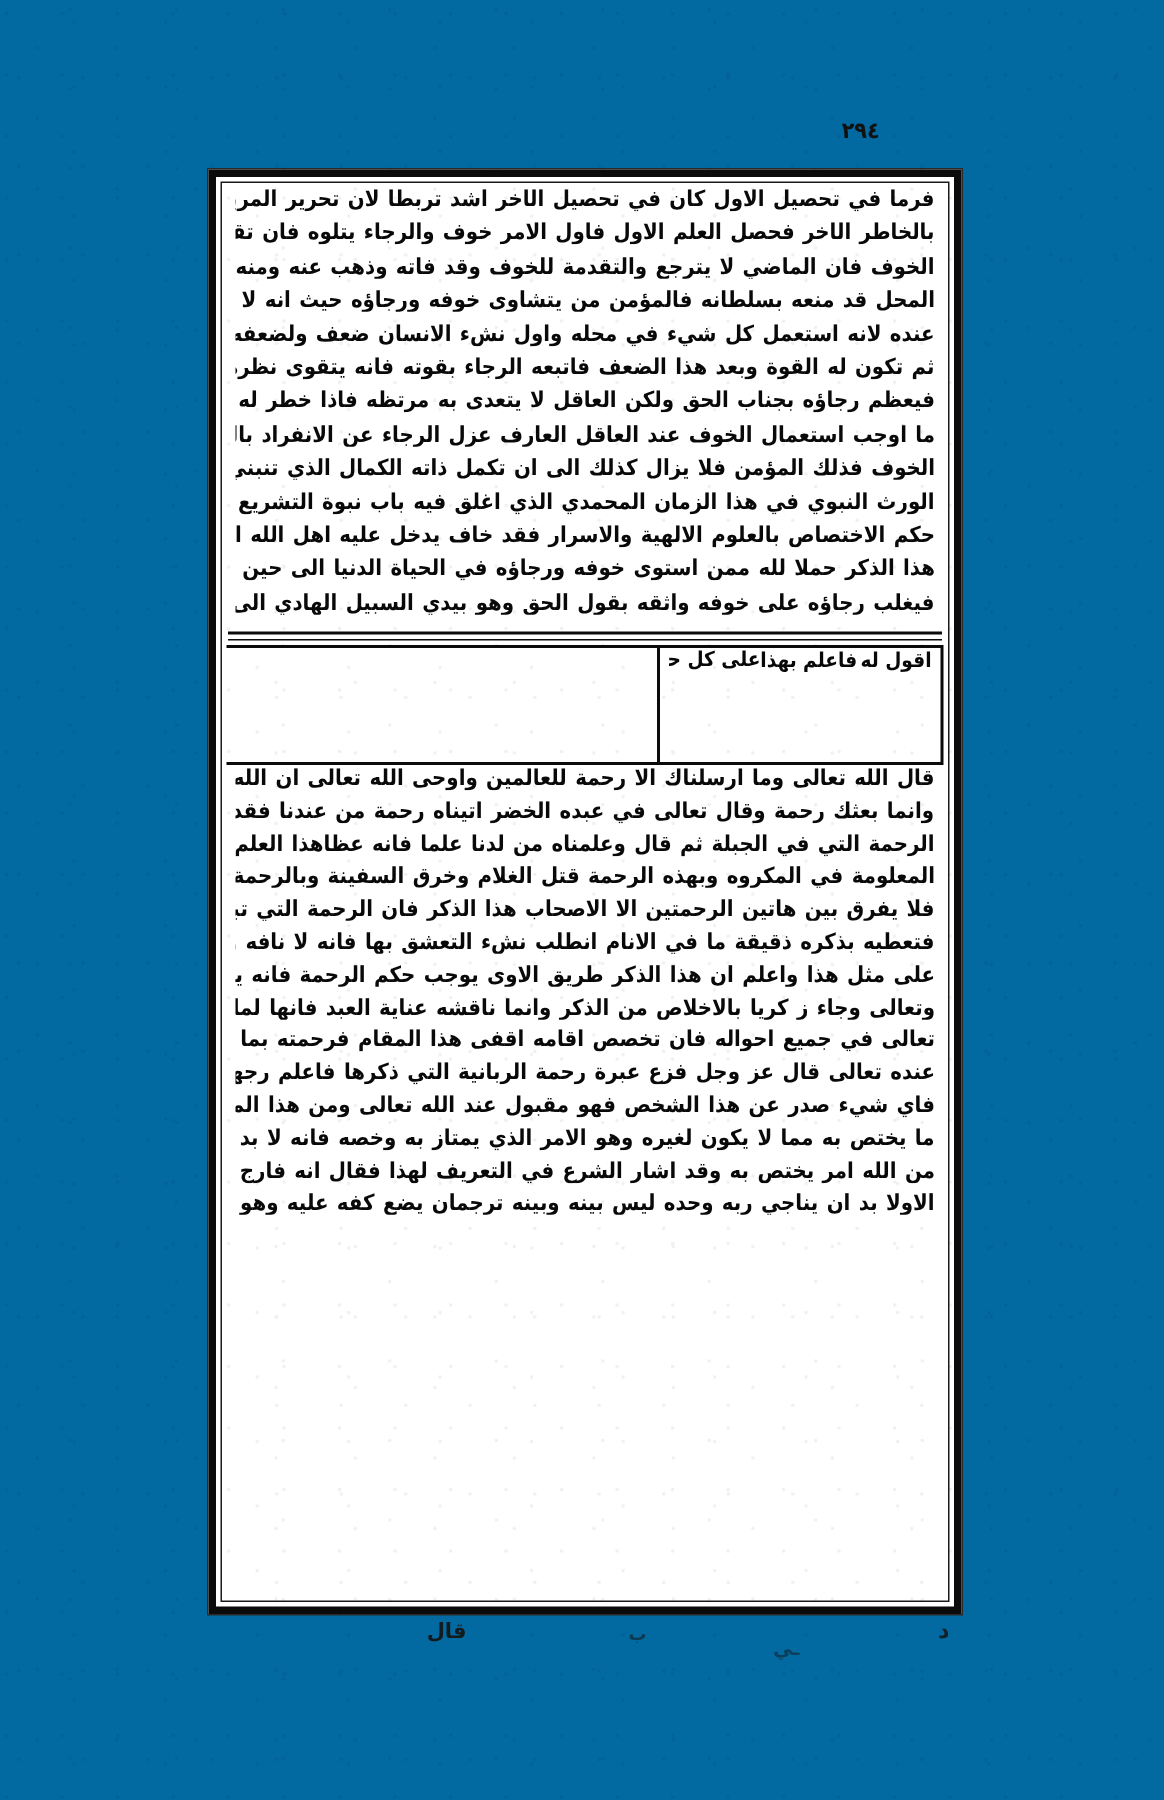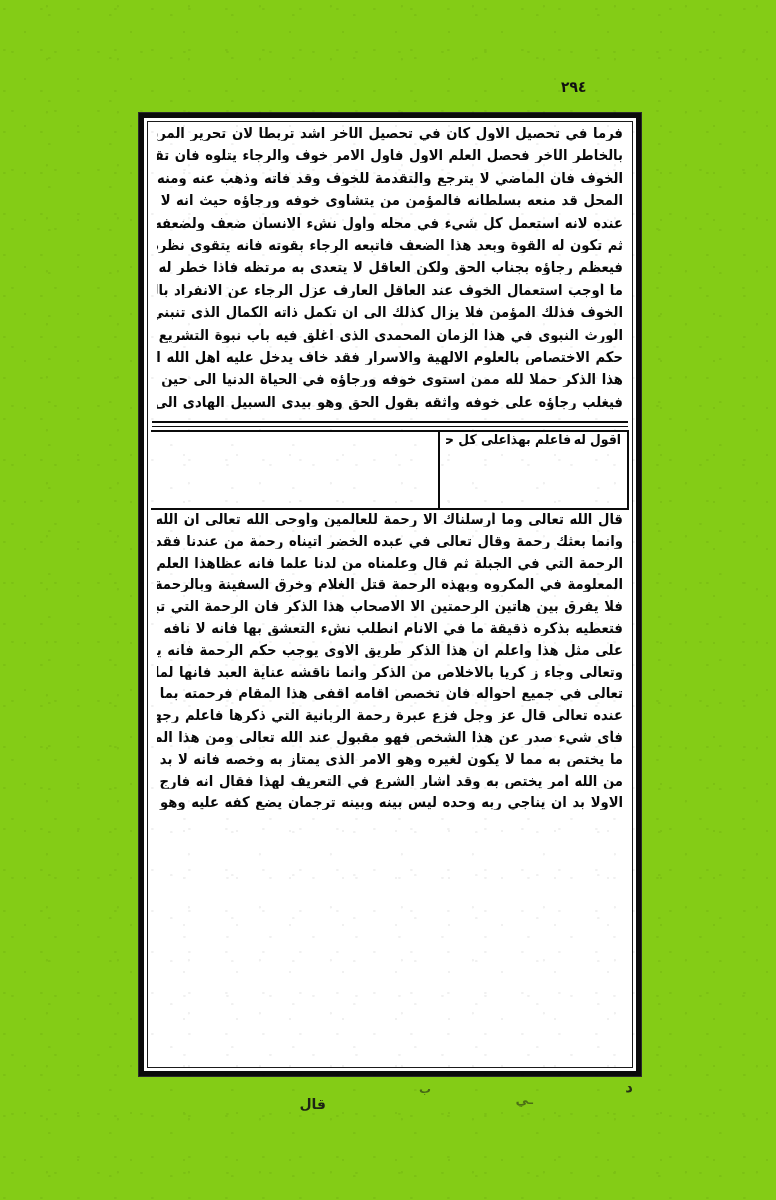--- a/index.html
+++ b/index.html
@@ -14,21 +14,21 @@
     position: relative;
     overflow: hidden;
     font-family: "DejaVu Sans", sans-serif;
     color: #0a0a0a;
   }
 
   
   #page-sheet {
     position: absolute;
     inset: 0;
-    background: #84cc16;
+    background: #0369a1;
   }
 
   
   #scan-noise {
     position: absolute;
     inset: 0;
     pointer-events: none;
     opacity: .055;
     background:
       radial-gradient(circle at 12% 22%, #000 0 1px, transparent 1.4px),
@@ -198,21 +198,21 @@
     width: 502px;
     height: 46px;
     direction: rtl;
   }
   .mark {
     position: absolute;
     font-family: "DejaVu Sans", sans-serif;
     font-weight: 700;
     color: #151515;
   }
-  #mark-catchword { right: 315px; top: -2px; font-size: 14px; opacity: .92; margin-top: 16px; }
+  #mark-catchword { right: 330px; top: -2px; font-size: 14px; opacity: .92; }
   #mark-sig-a     { right: 210px; top: 0px;  font-size: 12px; opacity: .55; }
   #mark-sig-b     { right: 108px; top: -2px; font-size: 13px; opacity: .5; margin-top: 12px; }
   #mark-sig-c     { right: 8px;   top: -4px; font-size: 15px; opacity: .85;
                     writing-mode: horizontal-tb; }
 </style>
 </head>
 <body>
 
 <div id="page-sheet">
 

